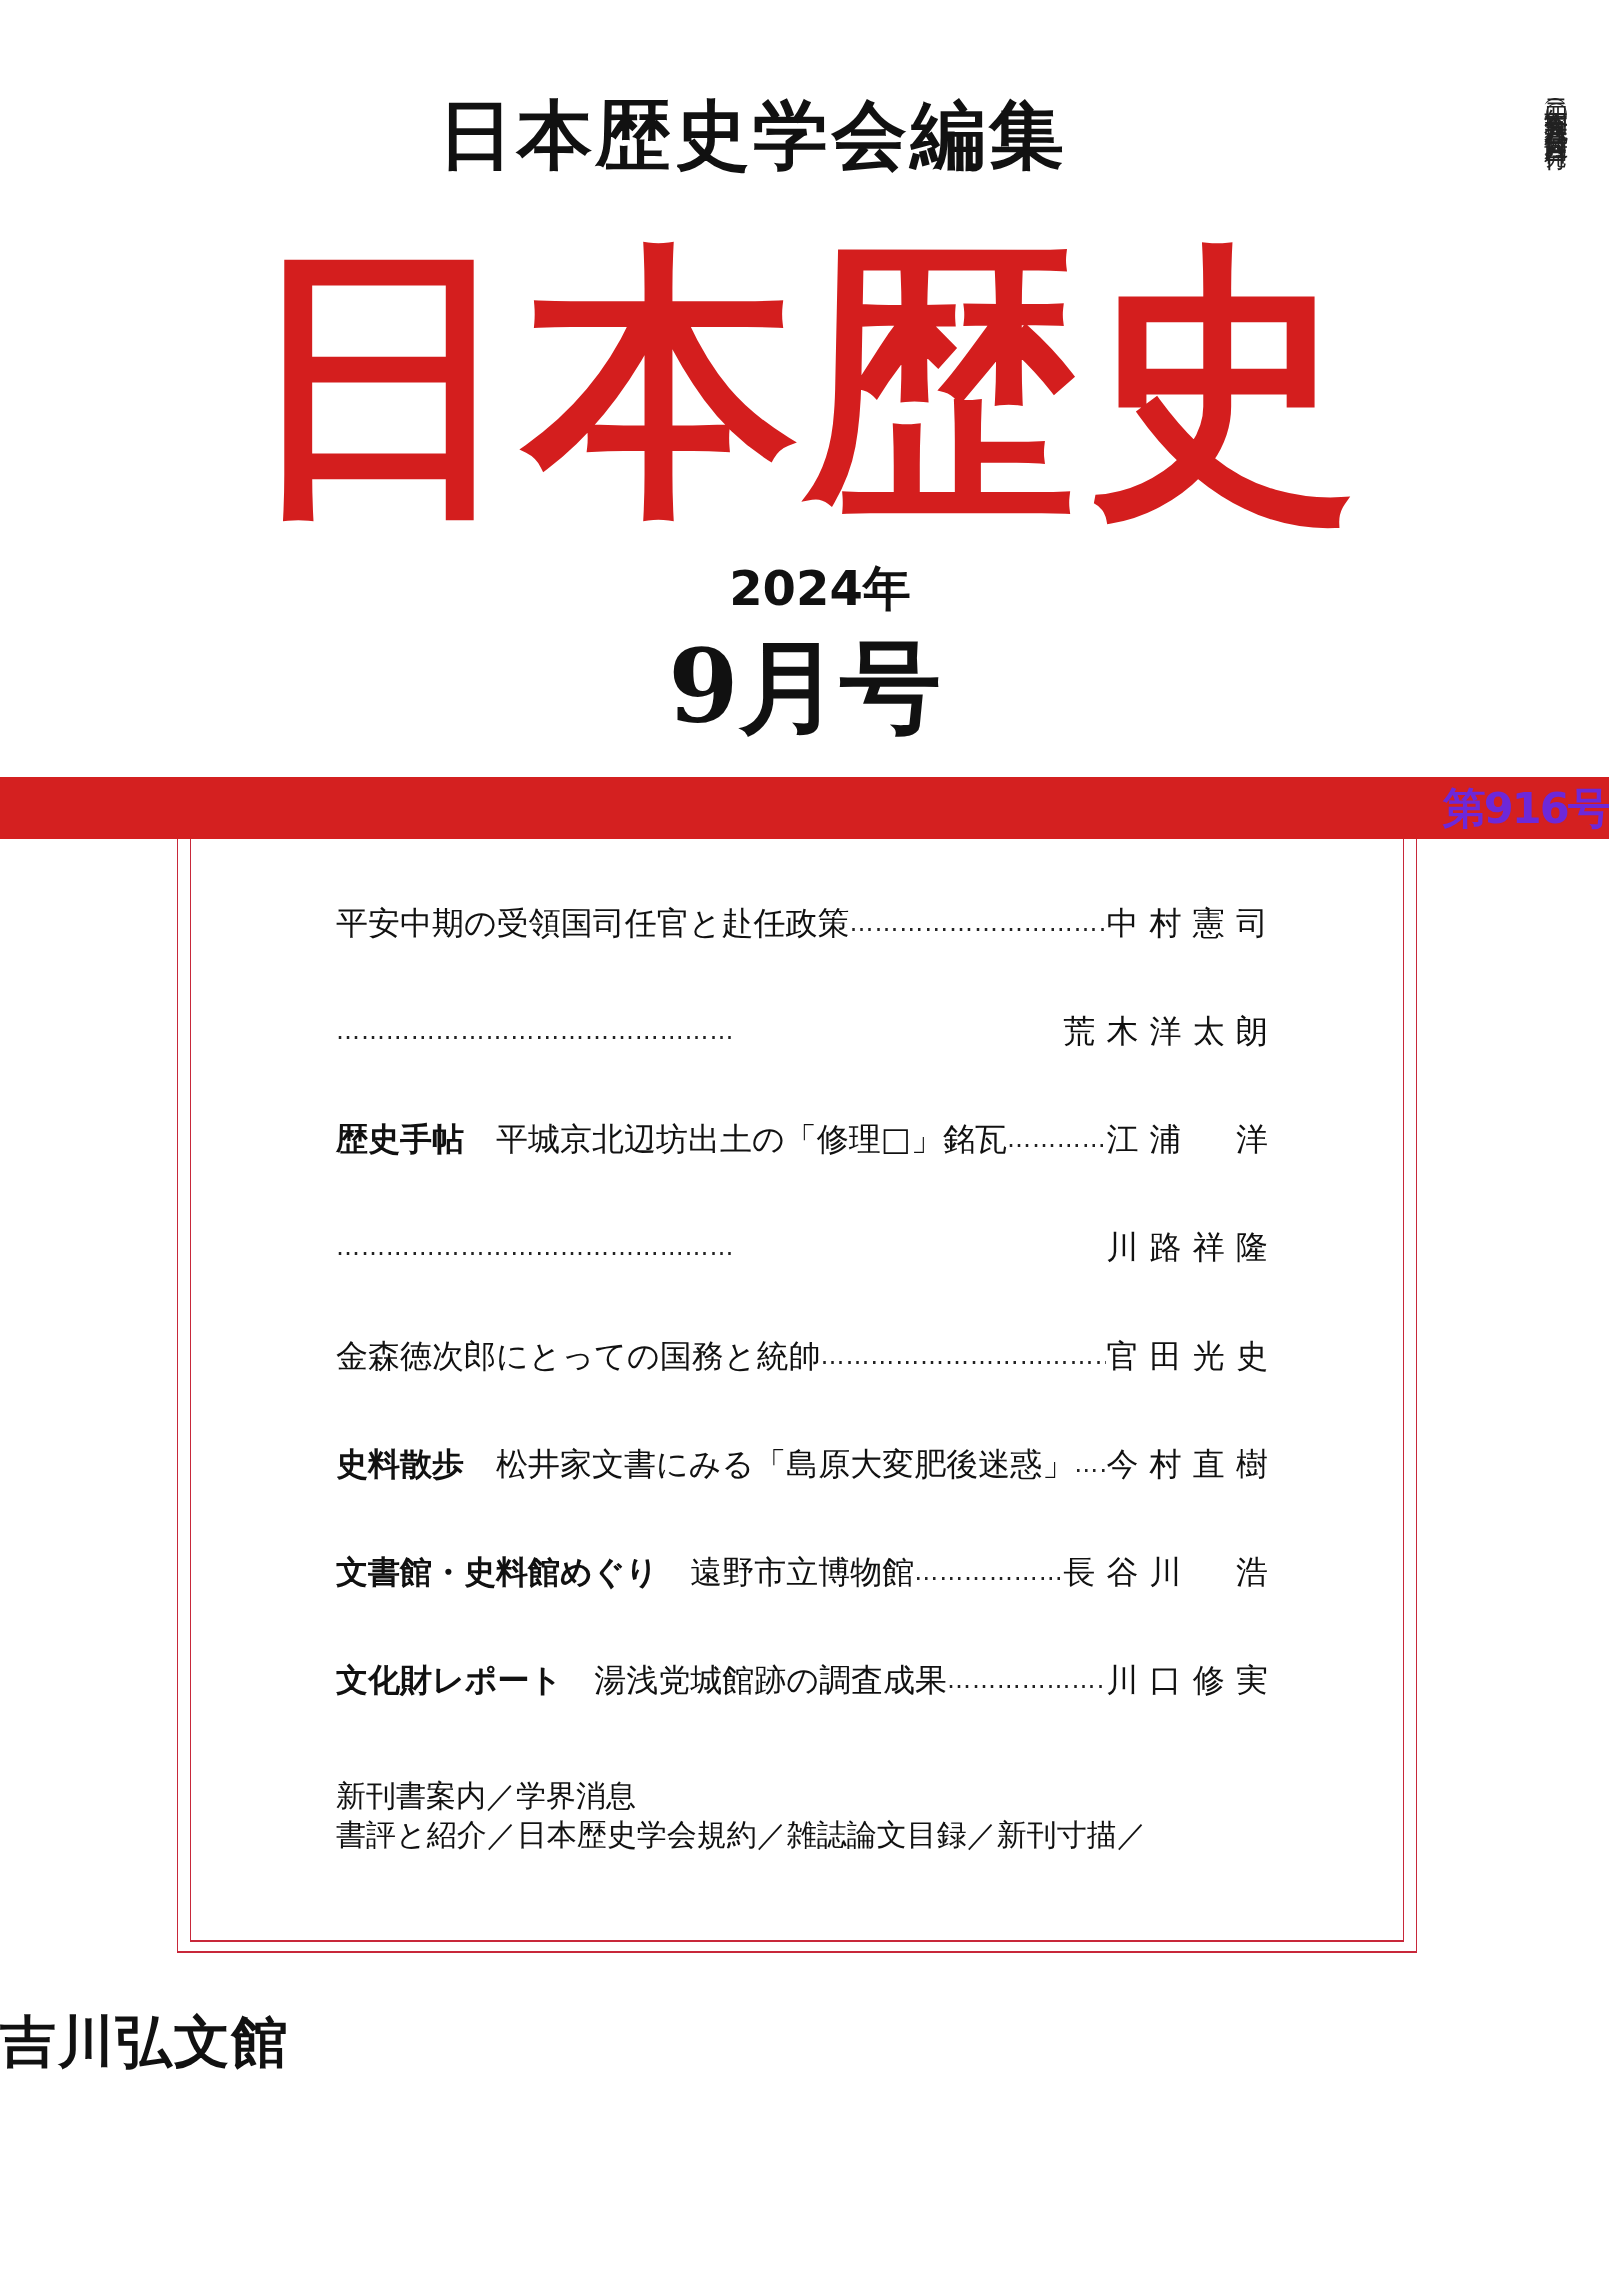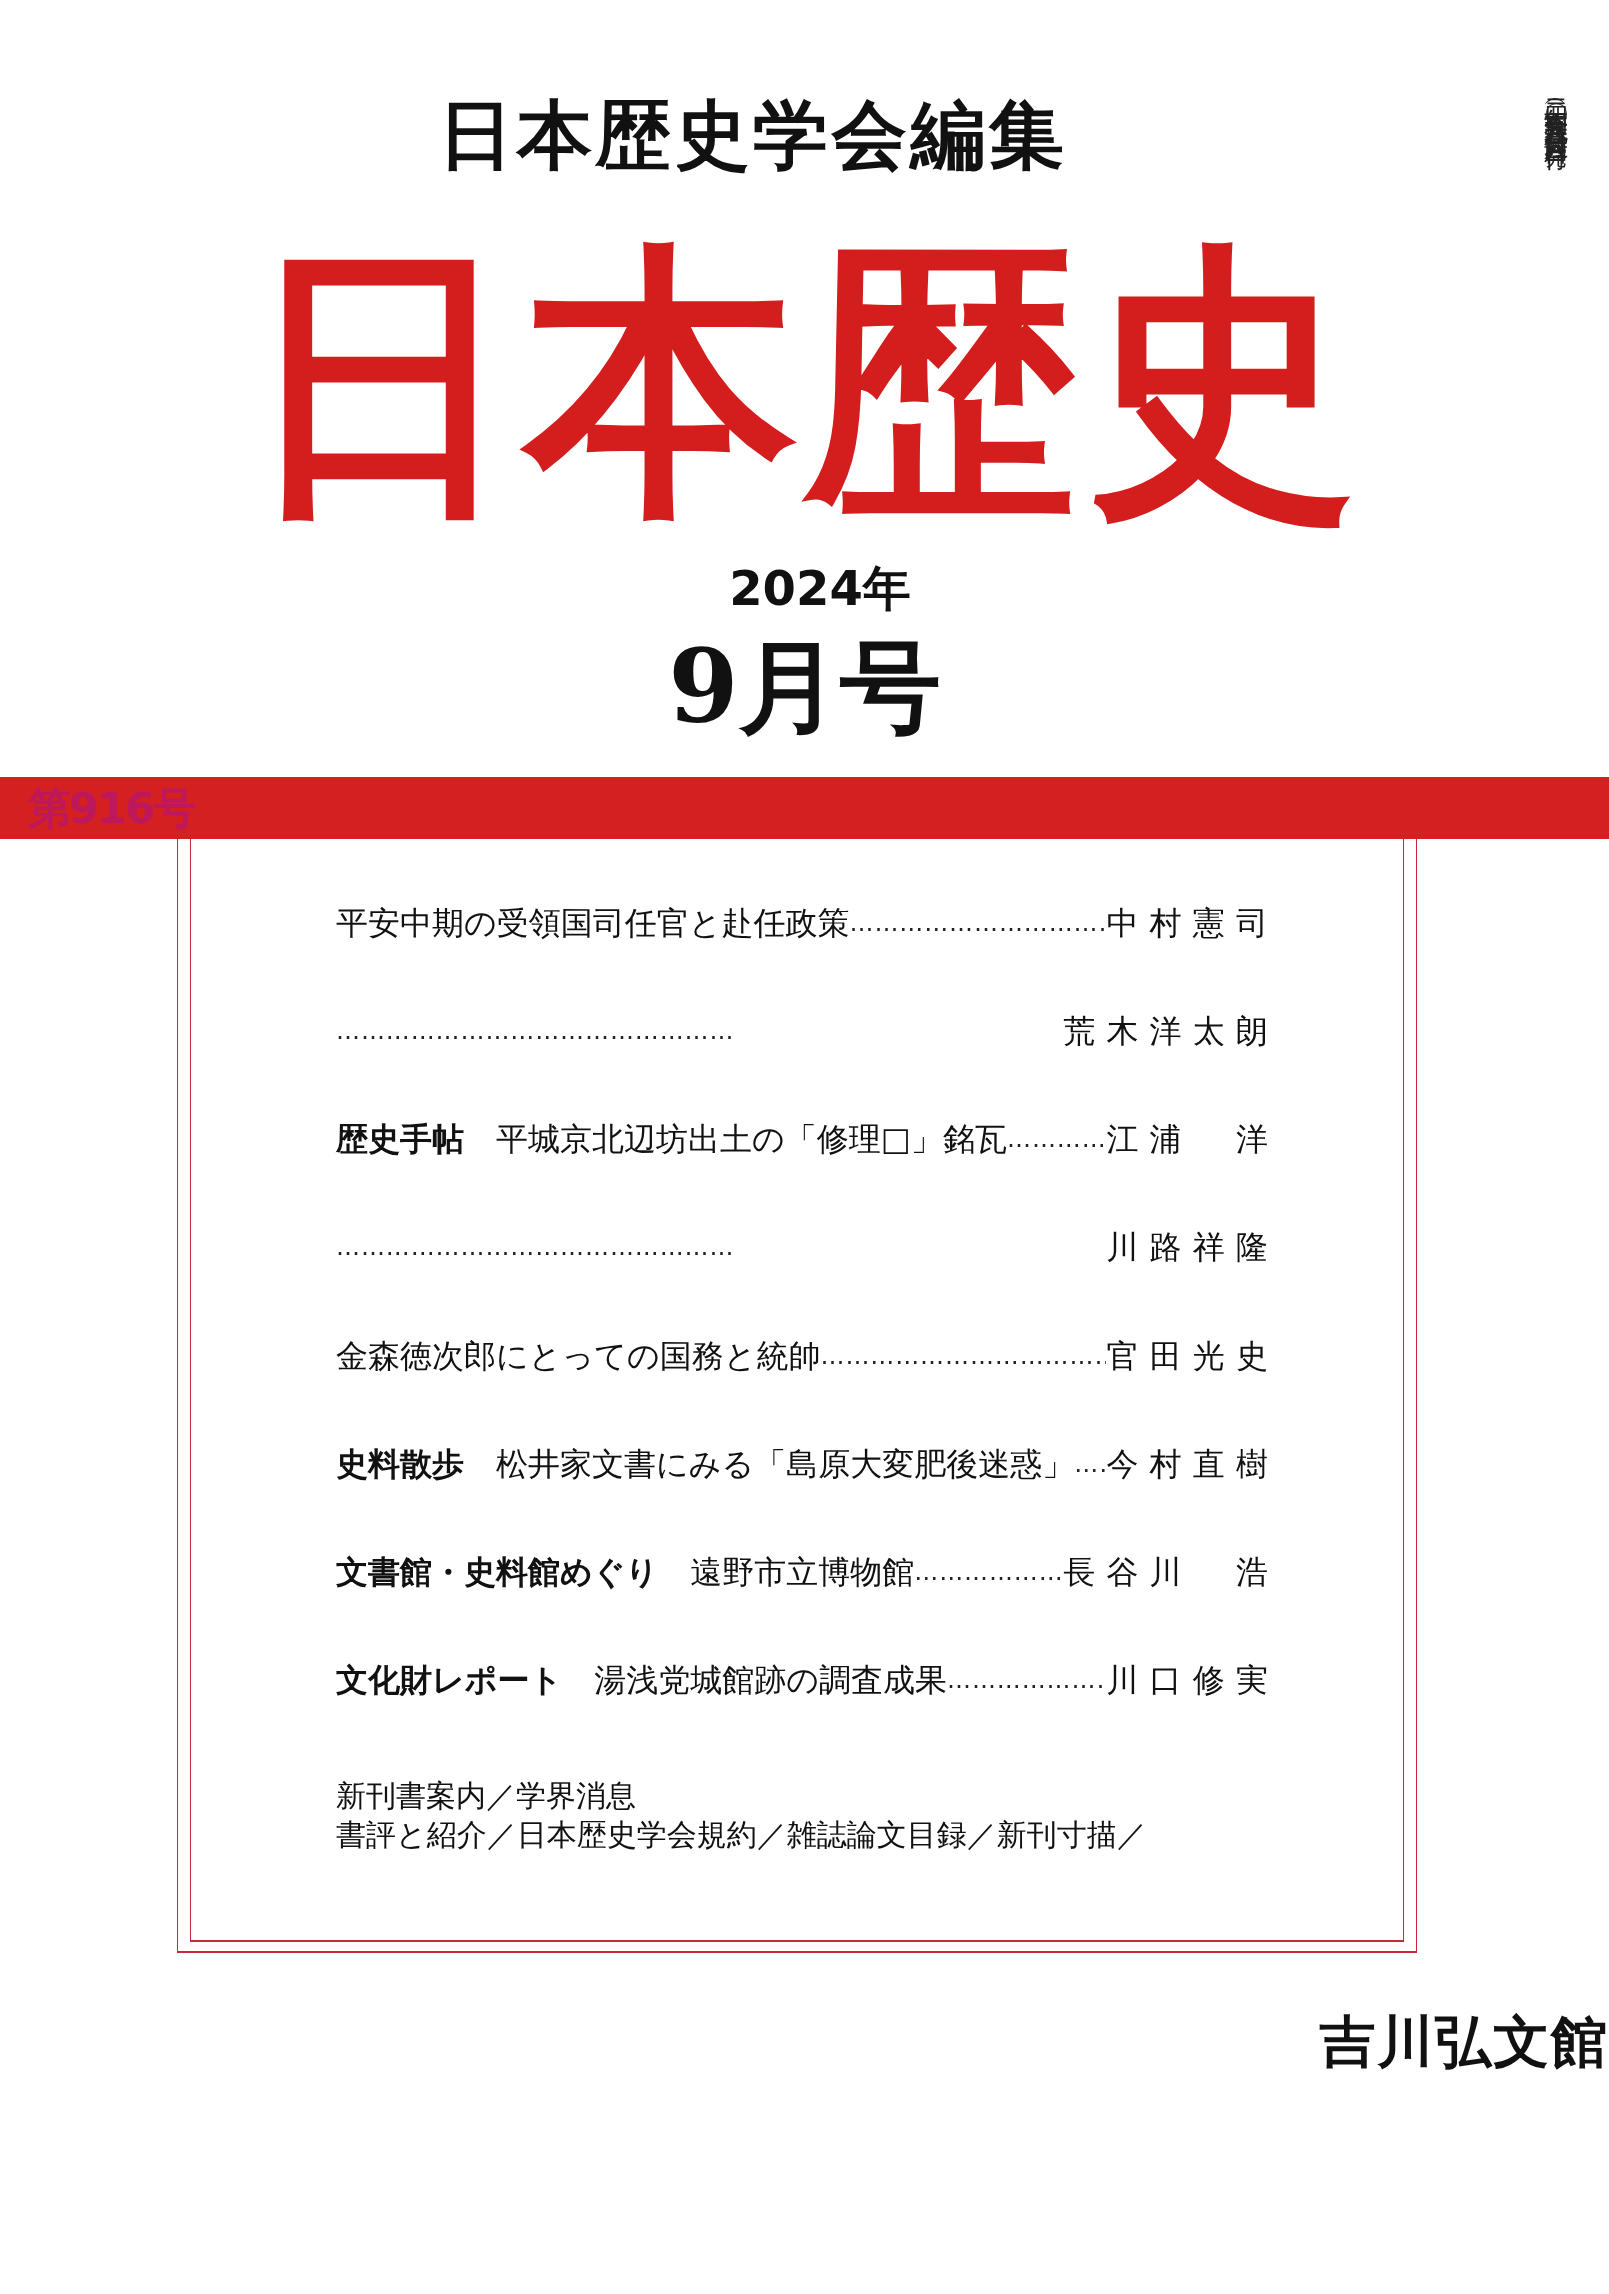--- a/index.html
+++ b/index.html
@@ -26,22 +26,22 @@
       font-size: 101px; line-height: 121px; font-weight: bold;
     }
     .sidebar-date {
       left: 1536px; top: 82px; width: 37px;
       writing-mode: vertical-rl; font-size: 24px; line-height: 34px; letter-spacing: 1.9px; color: #222;
     }
     .band {
       left: 0; width: 1609px; top: 777px; height: 62px; background: #d42020;
     }
     .issue {
-      left: 0; width: 1609px; top: 779px; text-align: left; padding-left: 28px; box-sizing: border-box;
-      font-family: "DejaVu Sans", sans-serif; font-weight: bold; font-size: 43px; line-height: 58px; color: #be185d;
+      left: 0; width: 1609px; top: 779px; text-align: right; padding-left: 28px; box-sizing: border-box;
+      font-family: "DejaVu Sans", sans-serif; font-weight: bold; font-size: 43px; line-height: 58px; color: #6d28d9;
       letter-spacing: -1.9px;
     }
     .frame-outer {
       left: 177px; top: 839px; width: 1238px; height: 1112px;
       border-left: 1.9px solid #c8283a; border-right: 1.9px solid #c8283a; border-bottom: 2.8px solid #c8283a;
     }
     .frame-inner {
       left: 190px; top: 839px; width: 1212px; height: 1101px;
       border-left: 1.9px solid #c8283a; border-right: 1.9px solid #c8283a; border-bottom: 2.8px solid #c8283a;
     }
@@ -53,21 +53,21 @@
     }
     .toc-row .cat { font-weight: bold; margin-right: 32px; }
     .toc-row .ttl { flex: 0 0 auto; }
     .toc-row .dots { flex: 1 1 auto; overflow: hidden; letter-spacing: 0.9px; color: #222; font-size: 24px; }
     .toc-row .author { flex: 0 0 auto; letter-spacing: 11.2px; margin-right: -11.2px; }
     .misc {
       left: 336px; top: 1776px; width: 932px;
       font-family: "DejaVu Sans", sans-serif; font-size: 30px; line-height: 39px;
     }
     .publisher {
-      left: 0; width: 1609px; top: 2004px; text-align: right;
+      left: 0; width: 1609px; top: 2004px; text-align: left;
       font-size: 56px; line-height: 75px; font-weight: bold; letter-spacing: 1.9px;
     }
   </style>
 </head>
 <body>
 
 <div class="abs editor">日本歴史学会編集</div>
 <div class="abs title">日本歴史</div>
 <div class="abs year">2024年</div>
 <div class="abs month">9月号</div>

